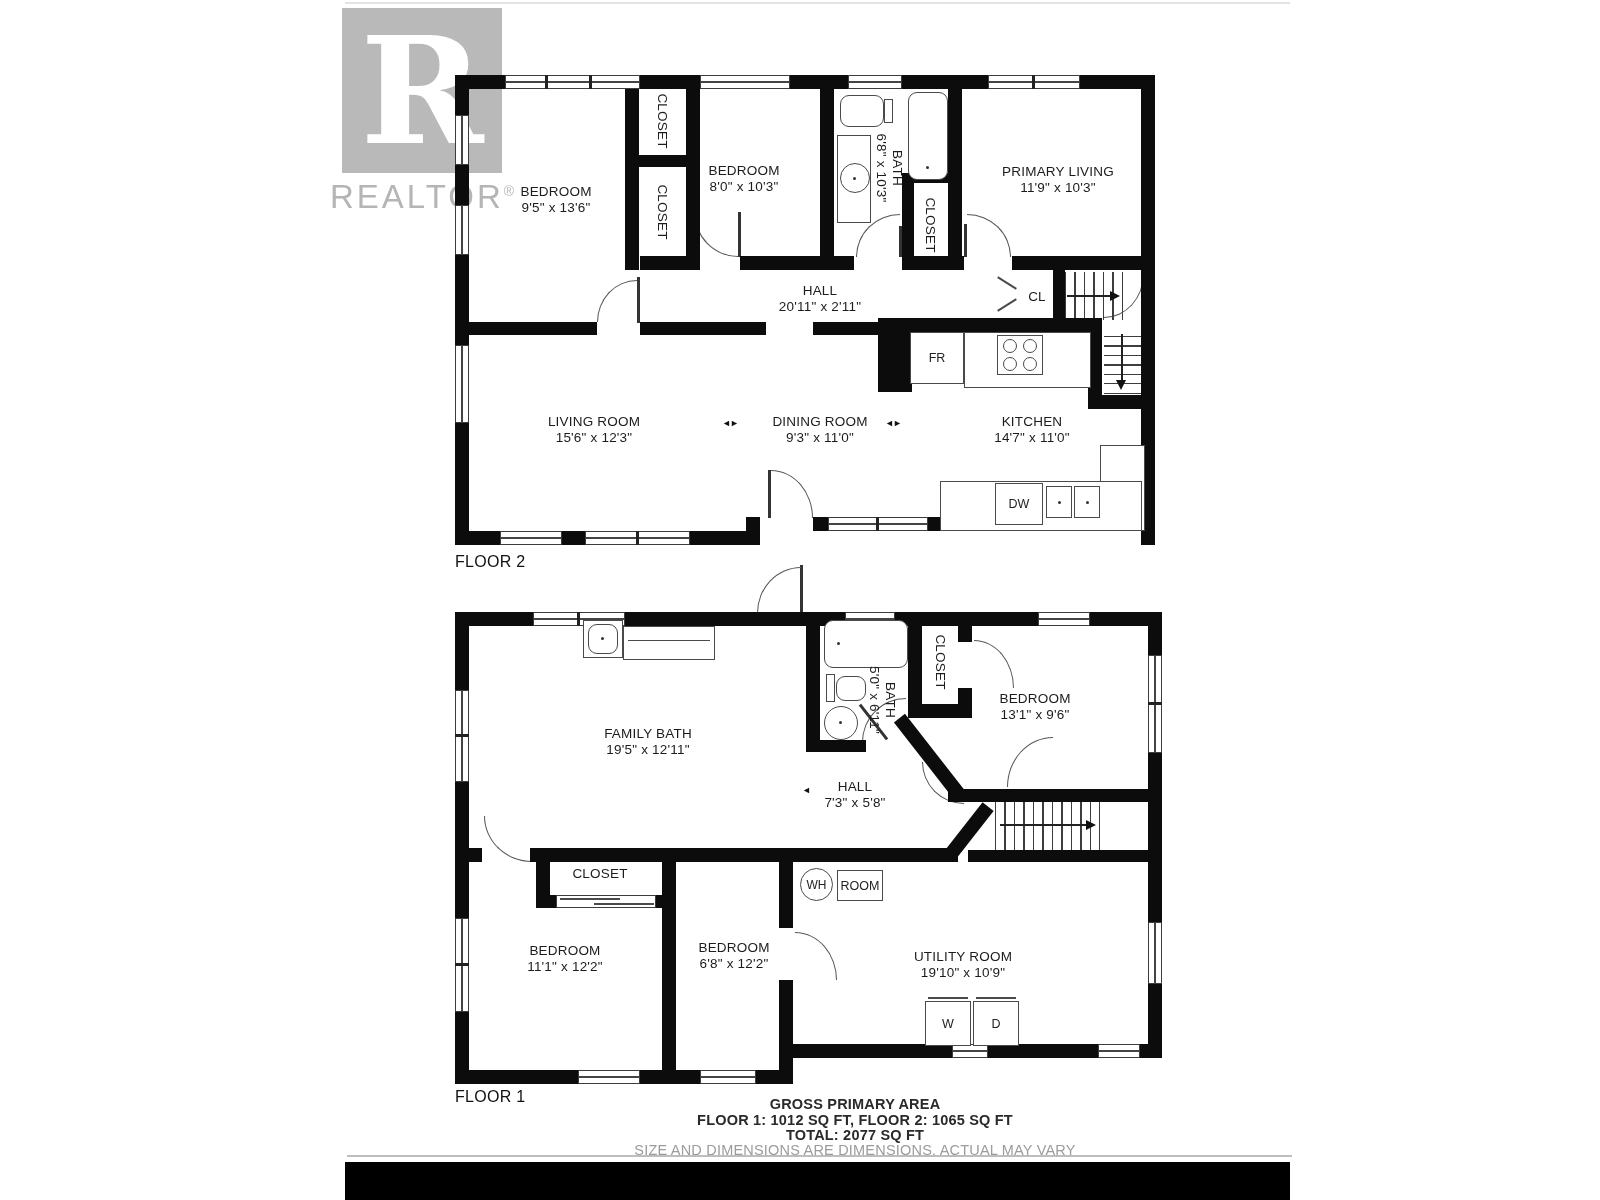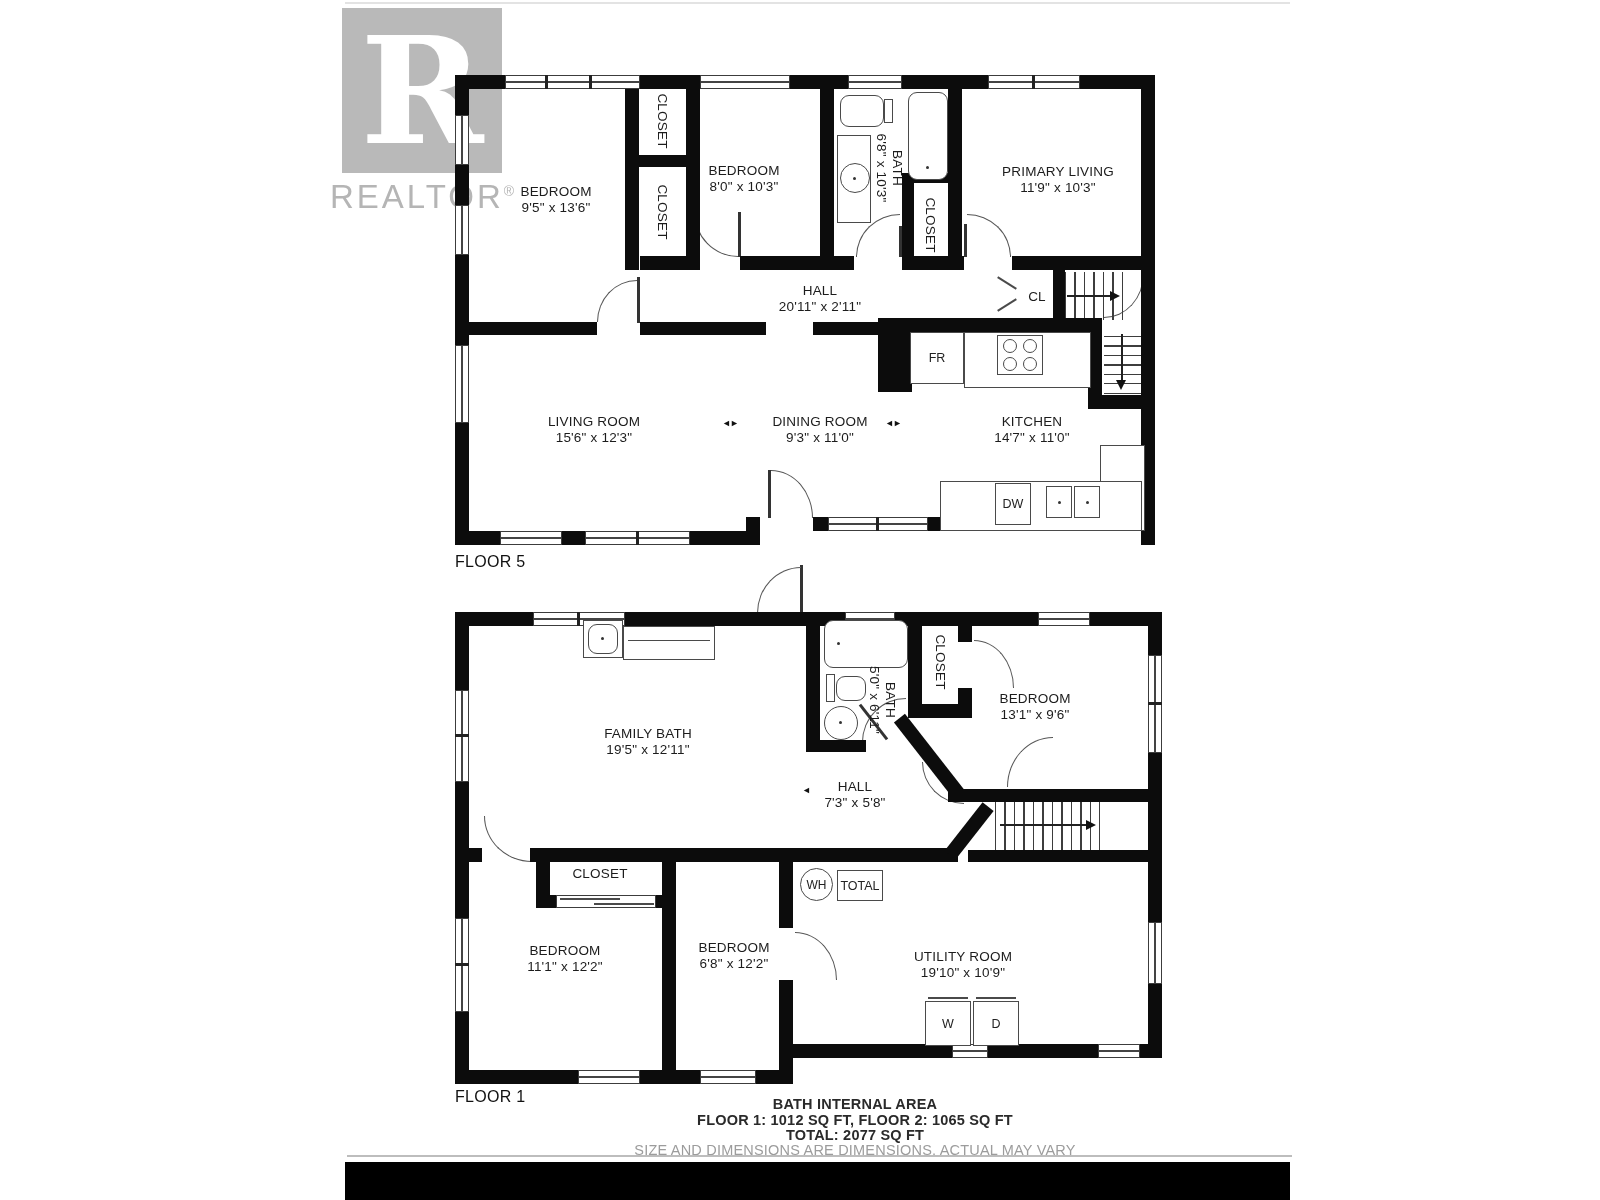--- a/index.html
+++ b/index.html
@@ -149,21 +149,21 @@
       <span>FR</span>
     </div>
   <div class="fix" style="left:964px;top:332px;width:127px;height:56px"></div>
   <div class="fix" style="left:997px;top:335px;width:46px;height:40px"></div>
   <div class="fix round" style="left:1003px;top:339px;width:14px;height:14px"></div>
   <div class="fix round" style="left:1023px;top:339px;width:14px;height:14px"></div>
   <div class="fix round" style="left:1003px;top:357px;width:14px;height:14px"></div>
   <div class="fix round" style="left:1023px;top:357px;width:14px;height:14px"></div>
   <div class="fix" style="left:1100px;top:445px;width:45px;height:86px"></div>
   <div class="fix" style="left:940px;top:481px;width:202px;height:50px"></div>
-  <div class="fix boxlbl" style="left:995px;top:483px;width:36px;height:42px">
+  <div class="fix boxlbl" style="left:995px;top:483px;width:48px;height:42px">
       <span>DW</span>
     </div>
   <div class="fix" style="left:1046px;top:486px;width:26px;height:32px"></div>
   <div class="fix" style="left:1074px;top:486px;width:26px;height:32px"></div>
   <div class="dot" style="left:1058px;top:501px"></div>
   <div class="dot" style="left:1086px;top:501px"></div>
 
   <div class="lbl" style="left:556px;top:199px">
       <div>BEDROOM</div>
       <div>9'5" x 13'6"</div>
@@ -203,21 +203,21 @@
   <div class="lbl" style="left:820px;top:429px">
       <div>DINING ROOM</div>
       <div>9'3" x 11'0"</div>
     </div>
   <div class="lbl" style="left:1032px;top:429px">
       <div>KITCHEN</div>
       <div>14'7" x 11'0"</div>
     </div>
   <div class="marker" style="left:730px;top:423px">◄►</div>
   <div class="marker" style="left:893px;top:423px">◄►</div>
-  <div class="floorlbl" style="left:455px;top:553px">FLOOR 5</div>
+  <div class="floorlbl" style="left:455px;top:553px">FLOOR 2</div>
 
   <div class="w" style="left:455px;top:612px;width:707px;height:14px"></div>
   <div class="w" style="left:455px;top:612px;width:14px;height:472px"></div>
   <div class="w" style="left:1148px;top:612px;width:14px;height:446px"></div>
   <div class="w" style="left:455px;top:1070px;width:338px;height:14px"></div>
   <div class="w" style="left:779px;top:1044px;width:383px;height:14px"></div>
 
   <div class="w" style="left:455px;top:848px;width:27px;height:14px"></div>
   <div class="w" style="left:530px;top:848px;width:146px;height:14px"></div>
   <div class="w" style="left:676px;top:848px;width:282px;height:14px"></div>
@@ -283,21 +283,21 @@
   <div class="fix rrect" style="left:824px;top:620px;width:84px;height:48px"></div>
   <div class="dot" style="left:837px;top:642px"></div>
   <div class="fix" style="left:826px;top:674px;width:9px;height:28px"></div>
   <div class="fix rrect" style="left:836px;top:676px;width:30px;height:25px"></div>
   <div class="fix round" style="left:824px;top:706px;width:34px;height:34px"></div>
   <div class="dot" style="left:839px;top:721px"></div>
   <div class="fix round" style="left:800px;top:868px;width:33px;height:33px;display:flex;align-items:center;justify-content:center;font-size:12px;color:#222">
       <span>WH</span>
     </div>
   <div class="fix boxlbl" style="left:837px;top:870px;width:46px;height:31px">
-      <span>TOTAL</span>
+      <span>ROOM</span>
     </div>
   <div class="fix boxlbl" style="left:925px;top:1001px;width:46px;height:45px">
       <span>W</span>
     </div>
   <div class="fix boxlbl" style="left:973px;top:1001px;width:46px;height:45px">
       <span>D</span>
     </div>
   <div class="thin" style="left:928px;top:997px;width:40px;height:1.5px"></div>
   <div class="thin" style="left:976px;top:997px;width:40px;height:1.5px"></div>
 
@@ -331,20 +331,20 @@
   <div class="lbl" style="left:734px;top:955px">
       <div>BEDROOM</div>
       <div>6'8" x 12'2"</div>
     </div>
   <div class="lbl" style="left:963px;top:964px">
       <div>UTILITY ROOM</div>
       <div>19'10" x 10'9"</div>
     </div>
   <div class="floorlbl" style="left:455px;top:1088px">FLOOR 1</div>
 
-  <div class="foot" style="top:1096px">BATH INTERNAL AREA</div>
+  <div class="foot" style="top:1096px">GROSS PRIMARY AREA</div>
   <div class="foot" style="top:1112px">FLOOR 1: 1012 SQ FT, FLOOR 2: 1065 SQ FT</div>
   <div class="foot" style="top:1127px">TOTAL: 2077 SQ FT</div>
   <div class="foot light" style="top:1142px">SIZE AND DIMENSIONS ARE DIMENSIONS, ACTUAL MAY VARY</div>
   <div id="grayline"></div>
   <div id="blackbar"></div>
 
 </div>
 
 </body></html>

